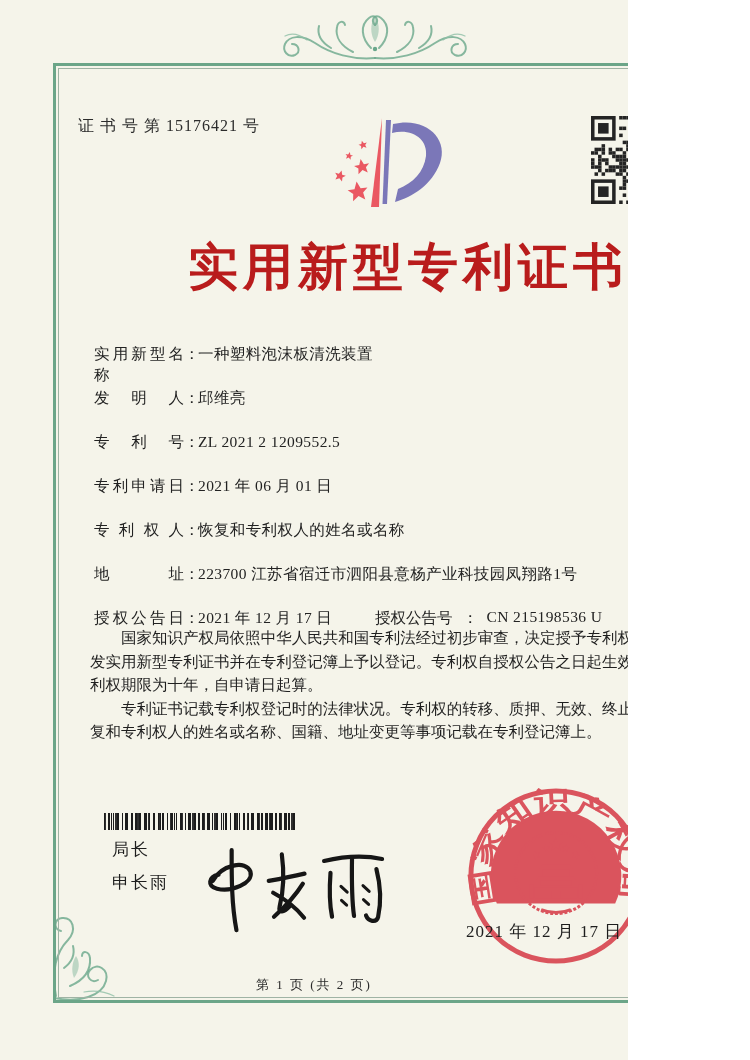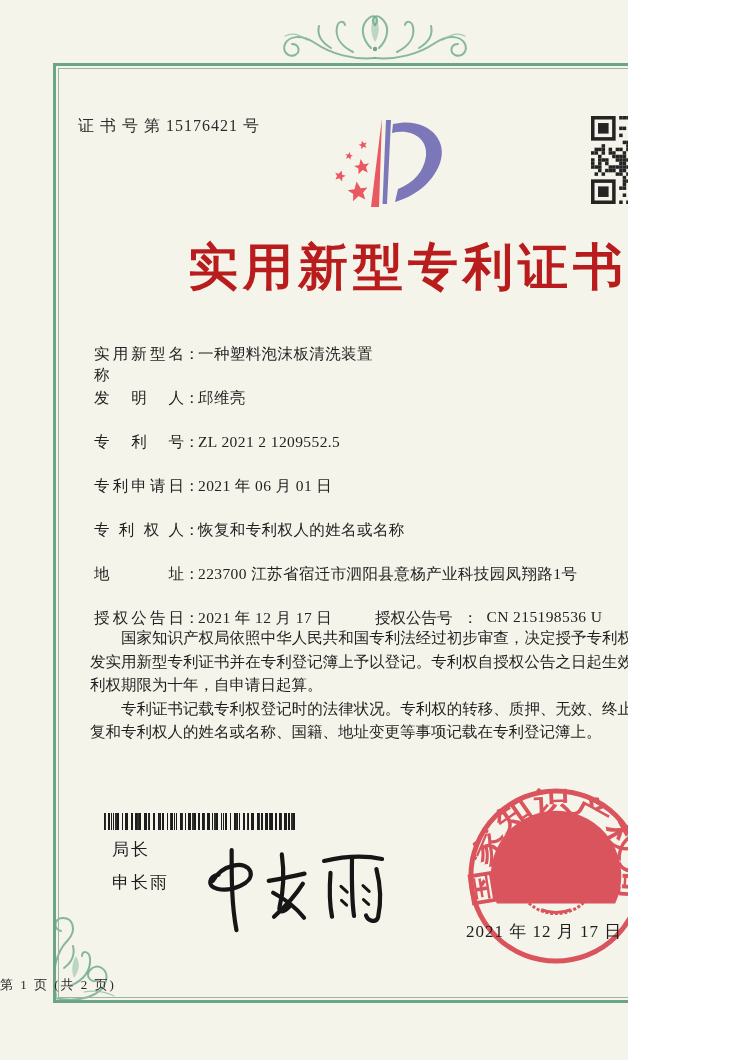--- a/index.html
+++ b/index.html
@@ -50,21 +50,21 @@
   .signature .dot{stroke-width:3;}
 
   .seal{position:absolute;left:462px;top:782px;mix-blend-mode:multiply;opacity:.88;}
   .seal *{fill:#e04150;}
   .seal .ring{fill:none;stroke:#e04150;stroke-width:5;}
   .seal .wreath{fill:none;stroke:#e04150;stroke-width:3;stroke-dasharray:3 1.8;}
   .seal .ribbon{fill:none;stroke:#e04150;stroke-width:3;}
   .seal text{font-family:"Liberation Serif",serif;font-size:28px;font-weight:700;}
   .seal-date{position:absolute;left:466px;top:920px;font-size:17px;color:#1d1d1d;letter-spacing:1px;}
 
-  .page-info{position:absolute;left:0;right:0;top:976px;font-size:13px;color:#2a2a2a;letter-spacing:2px;}
+  .page-info{position:absolute;left:0;right:0;top:976px;text-align:center;font-size:13px;color:#2a2a2a;letter-spacing:2px;}
   .back-note{position:absolute;left:0;right:0;top:1020px;text-align:center;font-size:14.5px;color:#2a2a2a;letter-spacing:2px;}
 </style>
 </head>
 <body>
 
 <div class="page">
 
   <svg width="0" height="0" style="position:absolute" aria-hidden="true">
     <defs>
       <path id="star-shape" d="M0,-10 L2.94,-3.09 L9.51,-3.09 L4.76,1.18 L5.88,8.09 L0,3.82 L-5.88,8.09 L-4.76,1.18 L-9.51,-3.09 L-2.94,-3.09 Z"></path>

